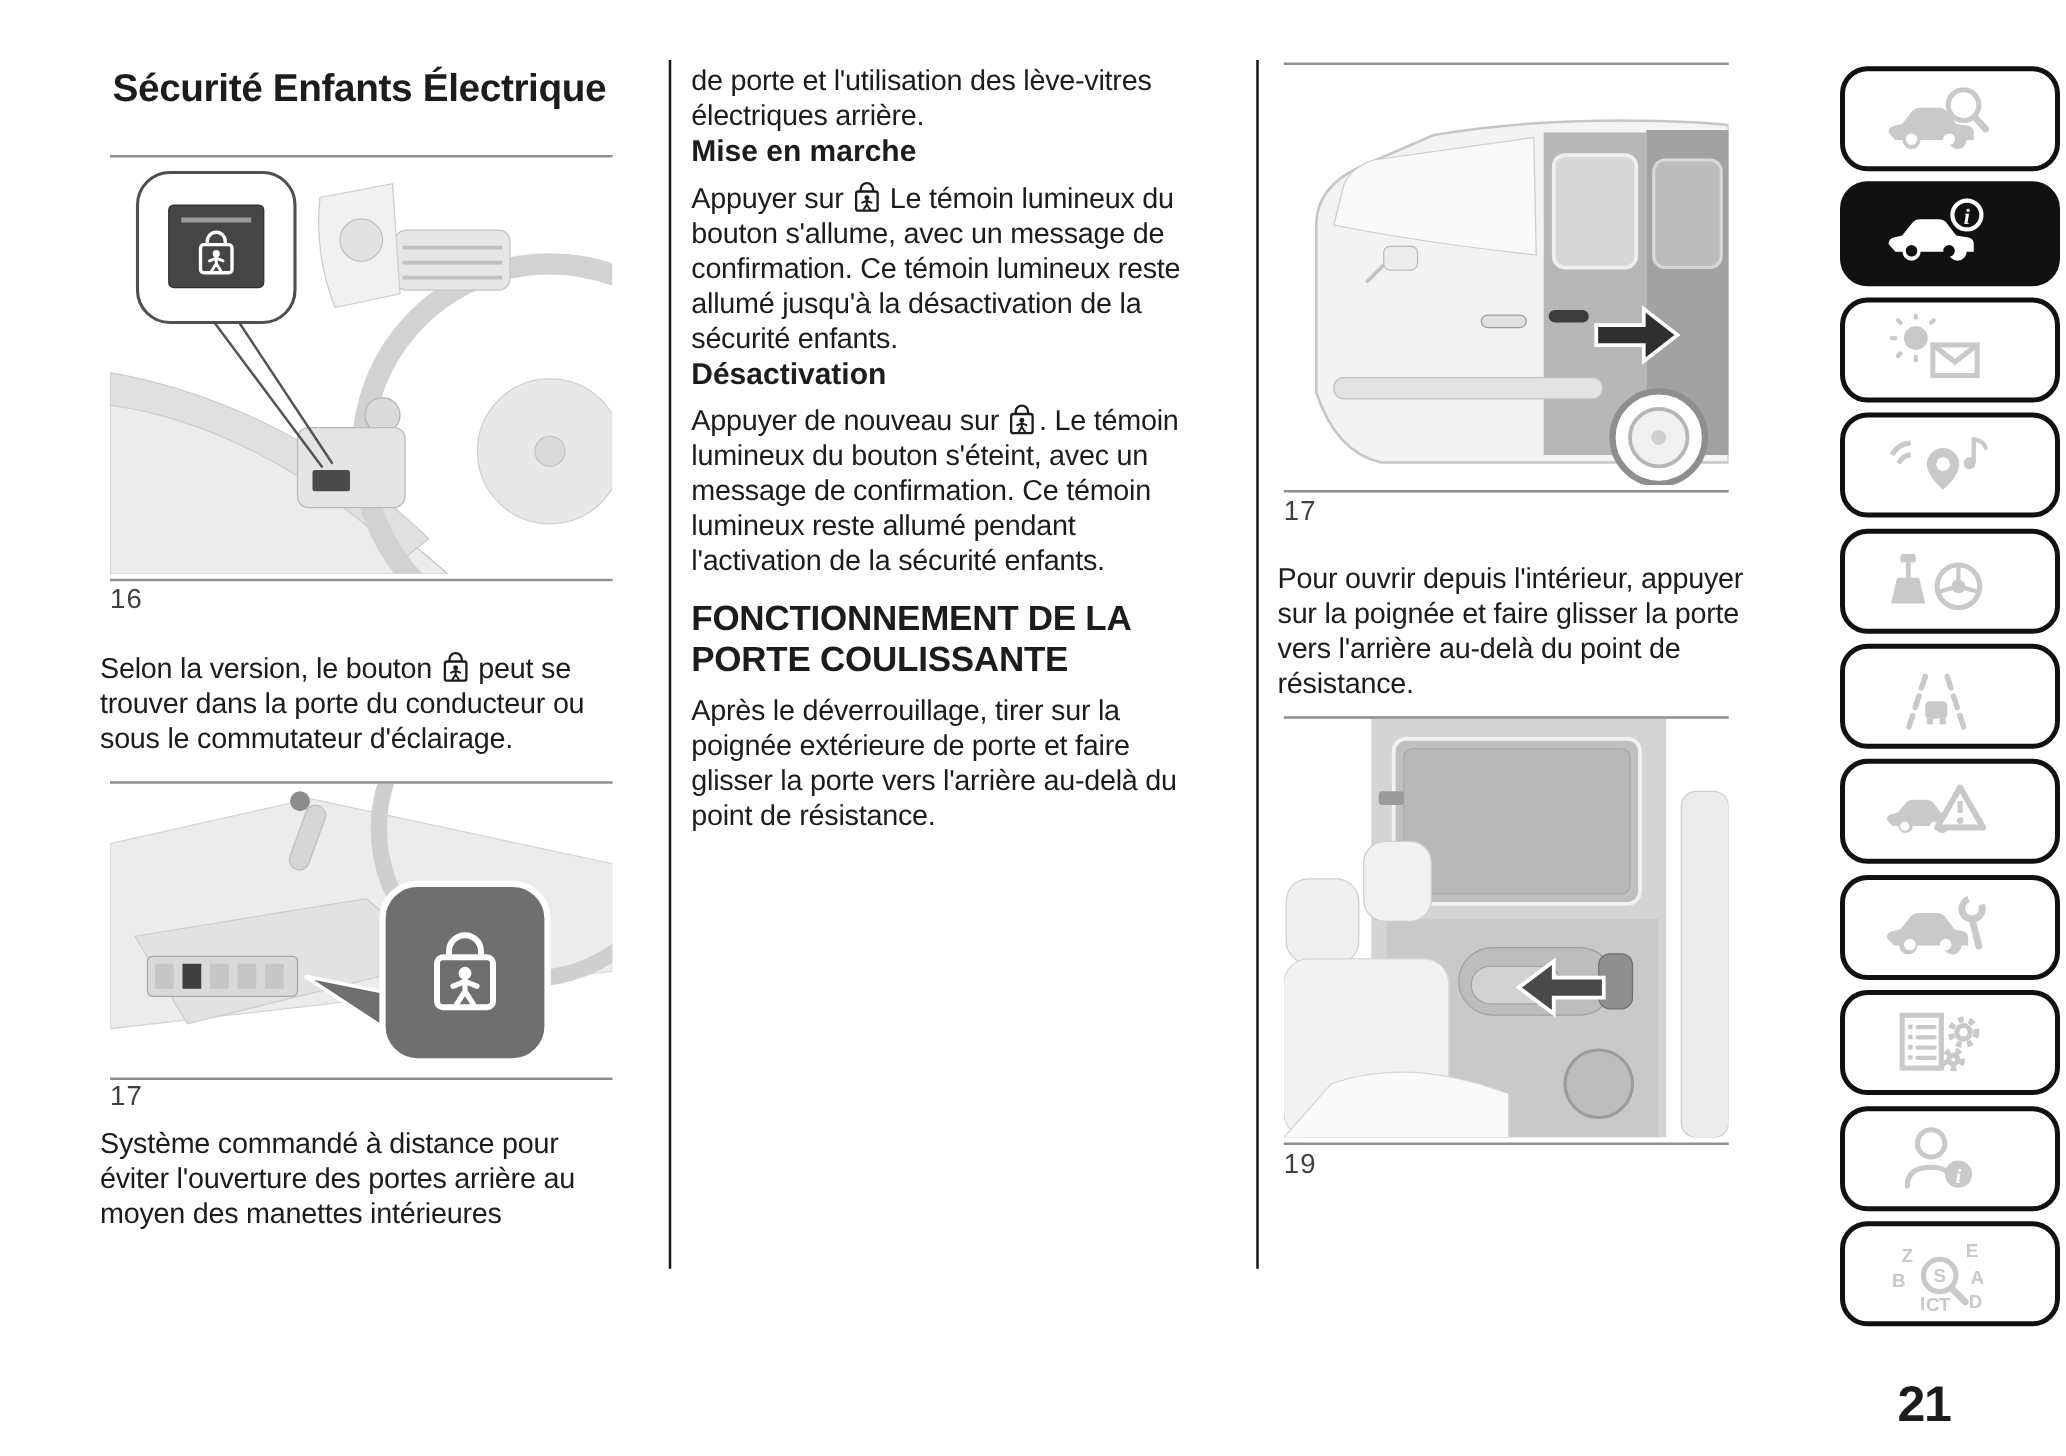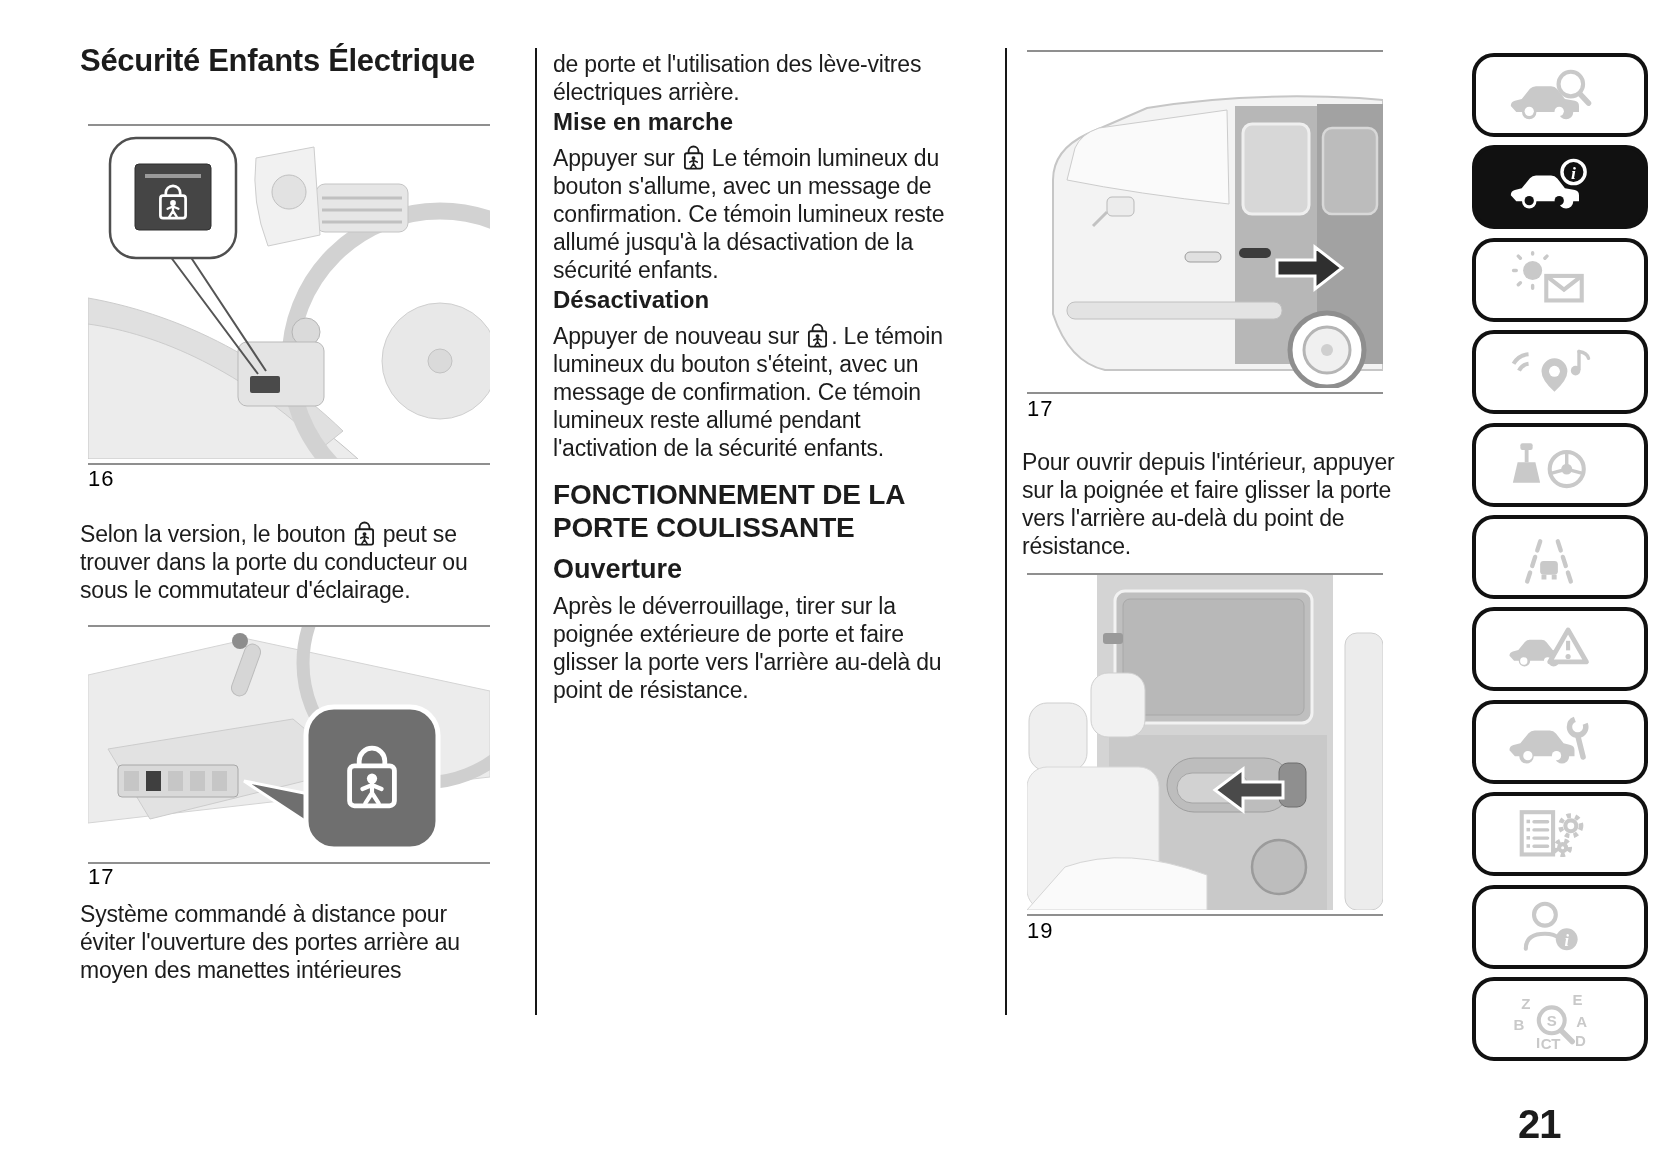--- a/index.html
+++ b/index.html
@@ -3,28 +3,28 @@
 <meta charset="utf-8">
 <style>
   html,body{margin:0;padding:0;}
   body{
     width:1653px;height:1165px;position:relative;overflow:hidden;
     background:#ffffff;color:#1c1c1c;
     font-family:"Liberation Sans", sans-serif;
   }
   .abs{position:absolute;}
   .body-text{font-size:23px;line-height:28px;letter-spacing:-0.2px;margin:0;}
-  h1.doc{font-size:31px;line-height:37px;font-weight:800;letter-spacing:-0.3px;margin:0;}
+  h1.doc{font-size:31px;line-height:37px;font-weight:800;letter-spacing:-0.3px;margin:10px;}
   h2.doc{font-size:28px;line-height:33px;font-weight:800;letter-spacing:-0.2px;margin:16px 0 10px 0;}
   h2.sub{font-size:27px;line-height:30px;font-weight:800;margin:0 0 8px 0;}
   h3.doc{font-size:24px;line-height:28px;font-weight:700;margin:0 0 8px 0;}
   .mb2{margin-bottom:2px;} .mb4{margin-bottom:2px;}
   .figure{border-top:2px solid #8f8f8f;border-bottom:2px solid #8f8f8f;background:#fff;overflow:hidden;}
   .figure svg{display:block;}
-  .caption{font-size:22px;letter-spacing:1px;color:#000000;}
+  .caption{font-size:22px;letter-spacing:1px;color:#404040;}
   .divider{width:2px;background:#161616;}
   .cl{width:25px;height:27px;vertical-align:-5px;margin:0 6px 0 6px;color:#1c1c1c;}
   .cl.tight{margin-right:1px;}
   .pageno{font-size:40px;font-weight:800;letter-spacing:-1px;text-align:right;}
   
   .tab{
     position:absolute;left:1472px;width:176px;height:84px;
     border:4px solid #111;border-radius:22px;background:#fff;
     display:flex;align-items:center;justify-content:flex-start;
     box-sizing:border-box; --hole:#fff; color:#c9c9c9; cursor:pointer;
@@ -123,21 +123,20 @@
         <use href="#icon-childlock"></use>
       </svg><span>Le témoin lumineux du bouton s'allume, avec un message de confirmation. Ce témoin lumineux reste allumé jusqu'à la désactivation de la sécurité enfants.</span>
   </p>
   <h3 class="doc">Désactivation</h3>
   <p class="body-text">
     <span>Appuyer de nouveau sur</span><svg class="cl tight">
         <use href="#icon-childlock"></use>
       </svg><span>. Le témoin lumineux du bouton s'éteint, avec un message de confirmation. Ce témoin lumineux reste allumé pendant l'activation de la sécurité enfants.</span>
   </p>
   <h2 class="doc">FONCTIONNEMENT DE LA PORTE COULISSANTE</h2>
-  <h2 class="sub">Ouverture</h2>
   <p class="body-text">Après le déverrouillage, tirer sur la poignée extérieure de porte et faire glisser la porte vers l'arrière au-delà du point de résistance.</p>
 </div>
 
 <div class="figure abs" style="left:1027px;top:50px;width:356px;height:340px;">
   <svg viewBox="0 0 356 336" width="356" height="336">
     <path d="M26,240 L26,128 Q26,98 60,82 L120,56 Q215,40 332,46 L356,48 L356,318 L78,318 Q42,310 26,262 z" fill="#f3f3f3" stroke="#c6c6c6" stroke-width="2"></path>
     <path d="M40,128 L48,96 Q54,82 72,76 L200,58 L202,152 Q110,142 40,128 z" fill="#fafafa" stroke="#cccccc"></path>
     <rect x="208" y="54" width="82" height="258" fill="#b7b7b7"></rect>
     <rect x="216" y="72" width="66" height="90" rx="9" fill="#d7d7d7" stroke="#efefef" stroke-width="3"></rect>
     <rect x="290" y="52" width="66" height="260" fill="#a2a2a2"></rect>

